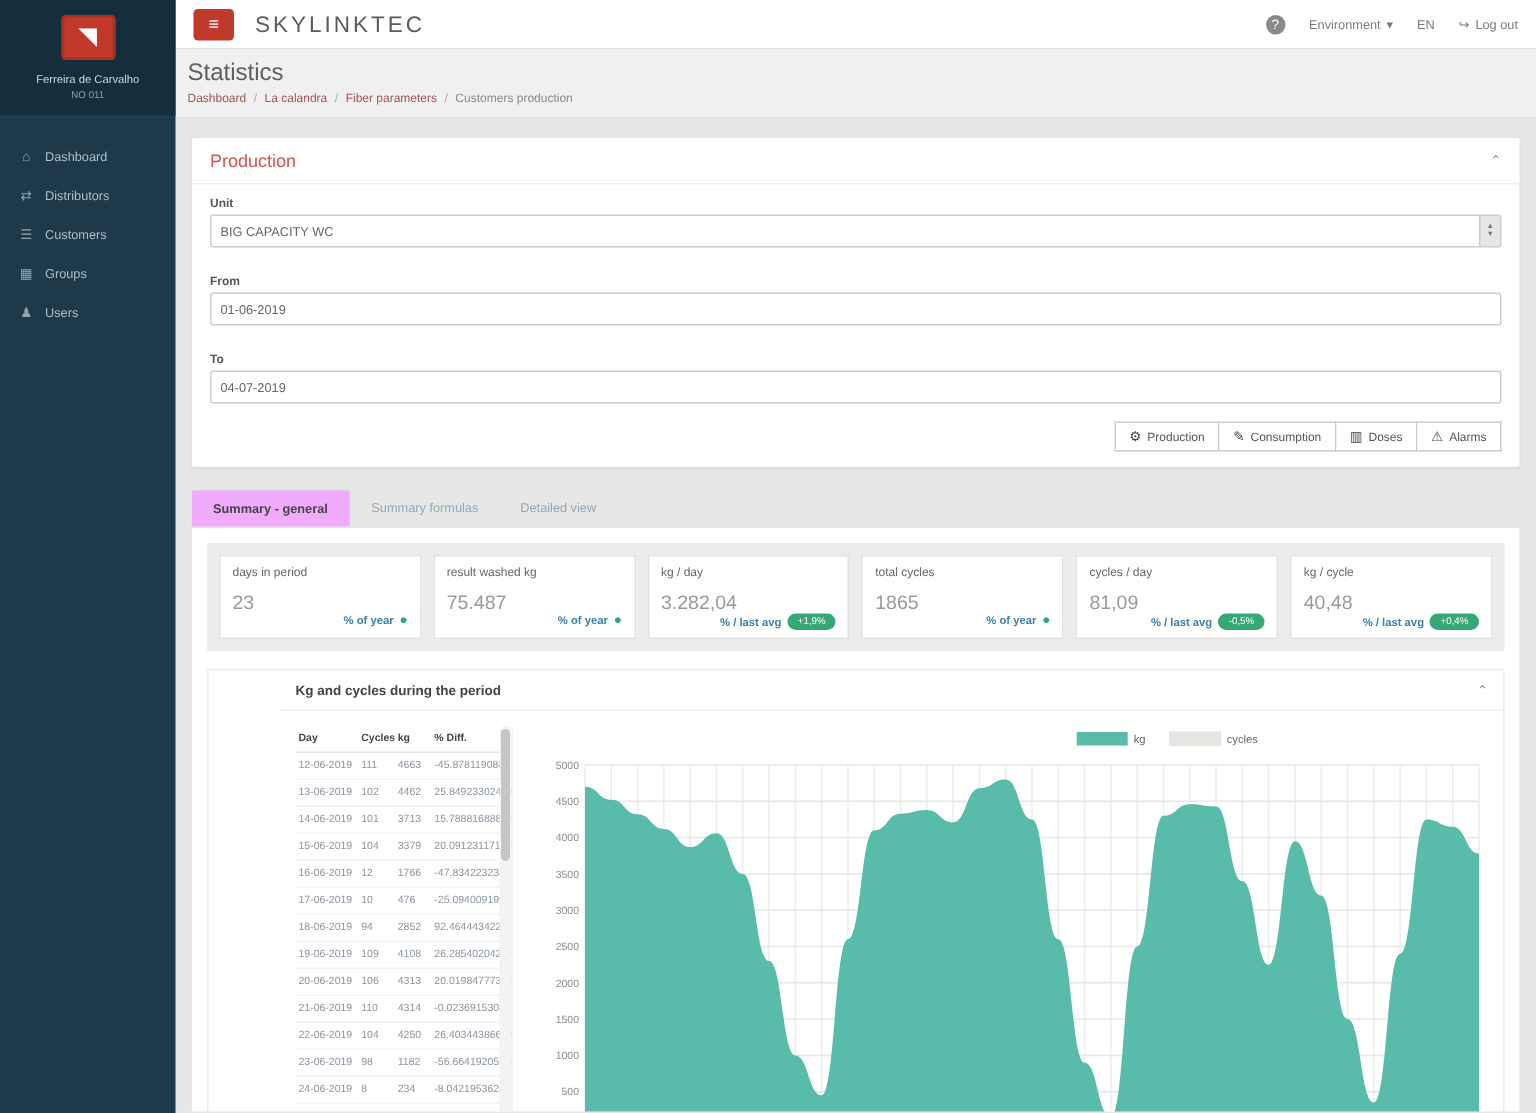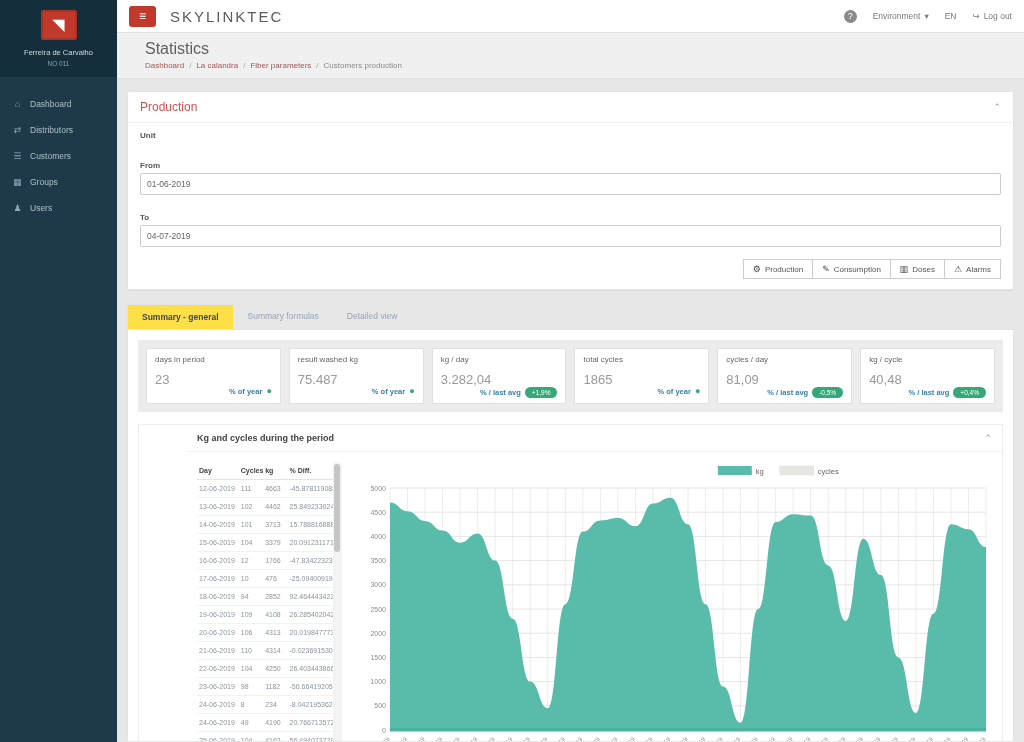--- a/index.html
+++ b/index.html
@@ -27,21 +27,21 @@
     display:flex; align-items:center; padding:0 12px; }
   .hamburger { width:27px; height:21px; background:#c0392b; border:none; border-radius:3px;
     color:#fff; font-size:12px; line-height:19px; text-align:center; cursor:pointer; }
   .brand { margin-left:14px; font-size:15px; letter-spacing:2px; color:#5b5b5b; }
   .topbar-right { margin-left:auto; display:flex; align-items:center; gap:16px;
     font-size:8.5px; color:#7a7a7a; }
   .help-circle { width:13px; height:13px; border-radius:50%; background:#8a8a8a; color:#fff;
     font-size:9px; line-height:13px; text-align:center; cursor:pointer; }
   .user-menu, .lang, .logout { cursor:pointer; display:flex; align-items:center; gap:4px; }
 
-  .page-head { background:#f0f0f0; border-bottom:1px solid #e0e0e0; padding:7px 28px 8px; }
+  .page-head { background:#f0f0f0; border-bottom:1px solid #e0e0e0; padding:7px 8px 8px; }
   .page-title { font-size:16px; font-weight:normal; color:#5f5f5f; }
   .breadcrumb { margin-top:3px; font-size:8px; display:flex; gap:5px; }
   .crumb { color:#a35555; cursor:pointer; }
   .crumb.current { color:#8a8a8a; cursor:default; }
   .crumb-sep { color:#aaa; }
 
   .content { padding:12px 10px 0; height:662px; overflow:hidden; }
 
   
   .panel { background:#fff; border:1px solid #e3e3e3; border-radius:2px;
@@ -62,21 +62,21 @@
     display:flex; flex-direction:column; justify-content:center; cursor:pointer; }
   .actions { display:flex; justify-content:flex-end; padding:8px 12px 10px; }
   .action-btn { display:flex; align-items:center; gap:4px; border:1px solid #ccc; background:#fff;
     color:#555; font-size:8px; padding:4px 9px; cursor:pointer; }
   .action-btn + .action-btn { border-left:none; }
   .action-btn .btn-icon { font-size:9px; color:#444; }
 
   
   .tabs { display:flex; margin-top:14px; }
   .tab { font-size:8.5px; padding:7px 14px; color:#94a6b2; cursor:pointer; }
-  .tab.active { background:#fde047; color:#444; font-weight:bold;
+  .tab.active { background:#f0abfc; color:#444; font-weight:bold;
     border:1px solid #e3e3e3; border-bottom:none; border-radius:2px 2px 0 0; }
 
   
   .summary-panel { background:#fff; border:1px solid #e3e3e3; padding:10px;
     height:520px; overflow:hidden; }
   .kpi-strip { background:#ececec; padding:8px; display:flex; gap:8px; }
   .kpi-card { flex:1; background:#fff; border:1px solid #e1e1e1; padding:6px 8px 5px; }
   .kpi-label { font-size:8px; color:#666; }
   .kpi-value { font-size:13px; color:#9a9a9a; margin-top:8px; }
   .kpi-foot { display:flex; justify-content:flex-end; align-items:center; gap:4px; margin-top:0; }
@@ -176,20 +176,27 @@
   <div class="content">
 
     <section class="panel">
       <div class="panel-head">
         <div class="panel-title">Production</div>
         <div class="chev">⌃</div>
       </div>
       <div class="filters">
         <div class="field">
           <div class="field-label">Unit</div>
+          <div class="select">
+            <span>BIG CAPACITY WC</span>
+            <span class="spinner">
+                <span>▲</span>
+                <span>▼</span>
+              </span>
+          </div>
         </div>
         <div class="field">
           <div class="field-label">From</div>
           <input class="text-input" value="01-06-2019" style="">
         </div>
         <div class="field">
           <div class="field-label">To</div>
           <input class="text-input" value="04-07-2019" style="">
         </div>
       </div>

